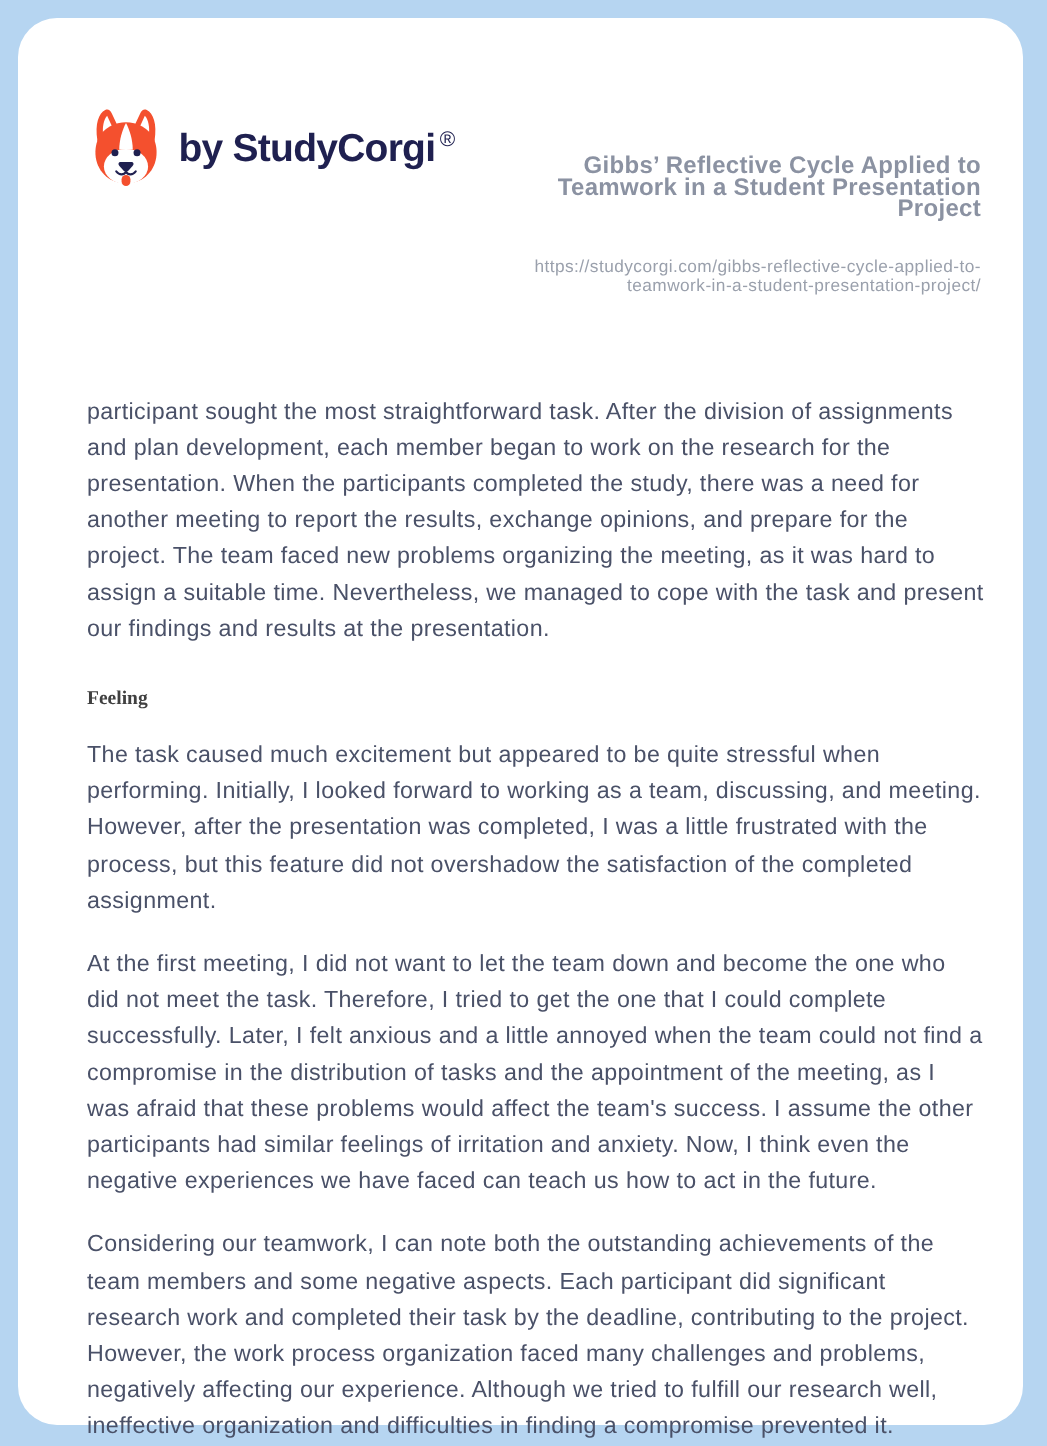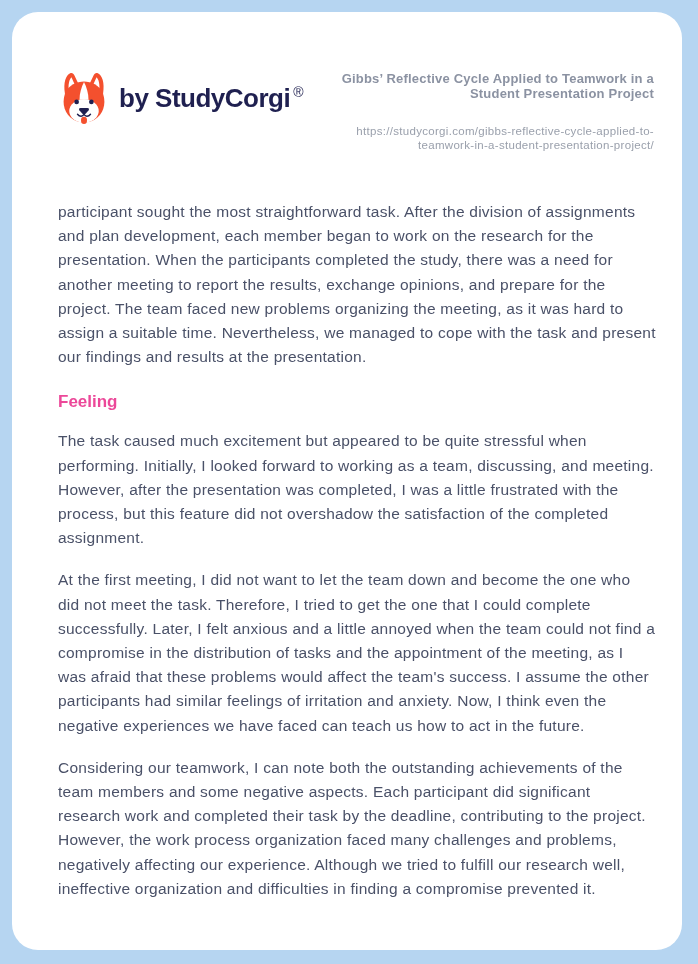--- a/index.html
+++ b/index.html
@@ -42,51 +42,53 @@
     vertical-align: 10px;
     margin-left: 3px;
   }
   .titleblock {
     width: 332px;
     text-align: right;
     padding-top: 2px;
   }
   .doc-title {
     color: #8b92a2;
-    font-size: 13px;
+    font-size: 16px;
     font-weight: bold;
     line-height: 14.5px;
     letter-spacing: 0.2px;
+    margin-top: 32px;
   }
   .doc-url {
     margin-top: 24px;
     color: #9aa0ac;
     font-size: 11.5px;
     line-height: 13.5px;
     letter-spacing: 0.3px;
     word-wrap: break-word;
     cursor: pointer;
   }
   .article {
-    margin-top: 48px;
+    margin-top: 64px;
     width: 598px;
   }
   .article p {
     color: #4a5168;
     font-size: 15.5px;
     line-height: 24.2px;
     letter-spacing: 0.25px;
     margin-bottom: 18px;
   }
   .article h2 {
-    color: #ec4899;
-    font-size: 17px;
+    color: #404040;
+    font-size: 13px;
     line-height: 26px;
     font-weight: bold;
     margin: 20px 0 14px 0;
+    font-family: Liberation Serif, serif;
   }
 </style>
 </head>
 <body>
 
 <div class="card">
 
   <div class="header">
 
     <div class="logo">

